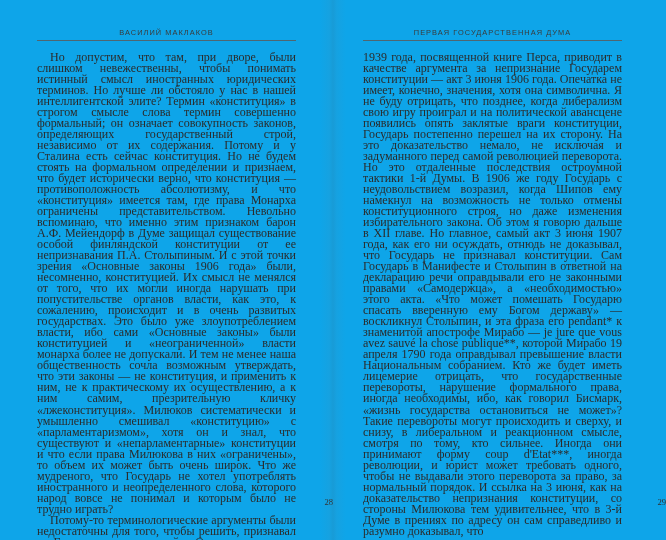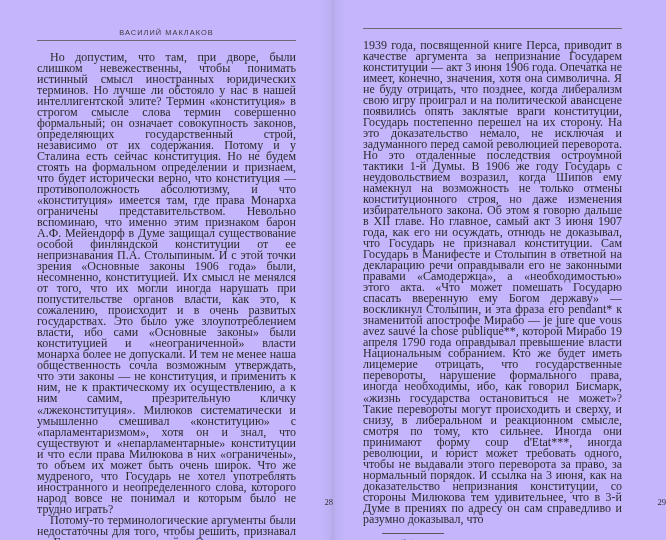--- a/index.html
+++ b/index.html
@@ -11,21 +11,21 @@
     width: 666px;
     height: 540px;
     overflow: hidden;
     font-family: "Liberation Serif", serif;
   }
 
   #spread {
     position: relative;
     width: 666px;
     height: 540px;
-    background: #c4b5fd;
+    background: #0ea5e9;
     display: flex;
   }
 
   
   #gutter {
     position: absolute;
     top: 0;
     bottom: 0;
     left: 333px;
     width: 26px;
@@ -136,20 +136,21 @@
       <div class="body-text">
         <p class="indent">Но допустим, что там, при дворе, были слишком невежественны, чтобы понимать истинный смысл иностранных юридических терминов. Но лучше ли обстояло у нас в нашей интеллигентской элите? Термин «конституция» в строгом смысле слова термин совершенно формальный; он означает совокупность законов, определяющих государственный строй, независимо от их содержания. Потому и у Сталина есть сейчас конституция. Но не будем стоять на формальном определении и признаем, что будет исторически верно, что конституция — противоположность абсолютизму, и что «конституция» имеется там, где права Монарха ограничены представительством. Невольно вспоминаю, что именно этим признаком барон А.Ф. Мейендорф в Думе защищал существование особой финляндской конституции от ее непризнавания П.А. Столыпиным. И с этой точки зрения «Основные законы 1906 года» были, несомненно, конституцией. Их смысл не менялся от того, что их могли иногда нарушать при попустительстве органов власти, как это, к сожалению, происходит и в очень развитых государствах. Это было уже злоупотреблением власти, ибо сами «Основные законы» были конституцией и «неограниченной» власти монарха более не допускали. И тем не менее наша общественность сочла возможным утверждать, что эти законы — не конституция, и применить к ним, не к практическому их осуществлению, а к ним самим, презрительную кличку «лжеконституция». Милюков систематически и умышленно смешивал «конституцию» с «парламентаризмом», хотя он и знал, что существуют и «непарламентарные» конституции и что если права Милюкова в них «ограничены», то объем их может быть очень широк. Что же мудреного, что Государь не хотел употреблять иностранного и неопределенного слова, которого народ вовсе не понимал и которым было не трудно играть?</p>
         <p class="indent">Потому-то терминологические аргументы были недостаточны для того, чтобы решить, признавал ли Государь «конституцией» «Основные законы». Дать ответ на этот вопрос можно бы только анализом самих законов. Но к моему удивлению, Милюков в статье «Последних новостей» 19 июля</p>
       </div>
     </div>
     <div class="folio">28</div>
   </div>
 
   <div class="page right">
     <div class="page-inner">
+      <div class="running-head">ПЕРВАЯ ГОСУДАРСТВЕННАЯ ДУМА</div>
       <div class="head-rule"></div>
       <div class="body-text">
         <p>1939 года, посвященной книге Перса, приводит в качестве аргумента за непризнание Государем конституции — акт 3 июня 1906 года. Опечатка не имеет, конечно, значения, хотя она символична. Я не буду отрицать, что позднее, когда либерализм свою игру проиграл и на политической авансцене появились опять заклятые враги конституции, Государь постепенно перешел на их сторону. На это доказательство немало, не исключая и задуманного перед самой революцией переворота. Но это отдаленные последствия остроумной тактики 1-й Думы. В 1906 же году Государь с неудовольствием возразил, когда Шипов ему намекнул на возможность не только отмены конституционного строя, но даже изменения избирательного закона. Об этом я говорю дальше в XII главе. Но главное, самый акт 3 июня 1907 года, как его ни осуждать, отнюдь не доказывал, что Государь не признавал конституции. Сам Государь в Манифесте и Столыпин в ответной на декларацию речи оправдывали его не законными правами «Самодержца», а «необходимостью» этого акта. «Что может помешать Государю спасать вверенную ему Богом державу» — воскликнул Столыпин, и эта фраза его pendant* к знаменитой апострофе Мирабо — je jure que vous avez sauvé la chose publique**, которой Мирабо 19 апреля 1790 года оправдывал превышение власти Национальным собранием. Кто же будет иметь лицемерие отрицать, что государственные перевороты, нарушение формального права, иногда необходимы, ибо, как говорил Бисмарк, «жизнь государства остановиться не может»? Такие перевороты могут происходить и сверху, и снизу, в либеральном и реакционном смысле, смотря по тому, кто сильнее. Иногда они принимают форму coup d'Etat***, иногда революции, и юрист может требовать одного, чтобы не выдавали этого переворота за право, за нормальный порядок. И ссылка на 3 июня, как на доказательство непризнания конституции, со стороны Милюкова тем удивительнее, что в 3-й Думе в прениях по адресу он сам справедливо и разумно доказывал, что</p>
       </div>
       <div class="footnote-rule"></div>
       <div class="footnotes">
         <div>
           <span class="marker">*</span><span>Пара </span><span class="fr">(фр.).</span>
         </div>
         <div>

